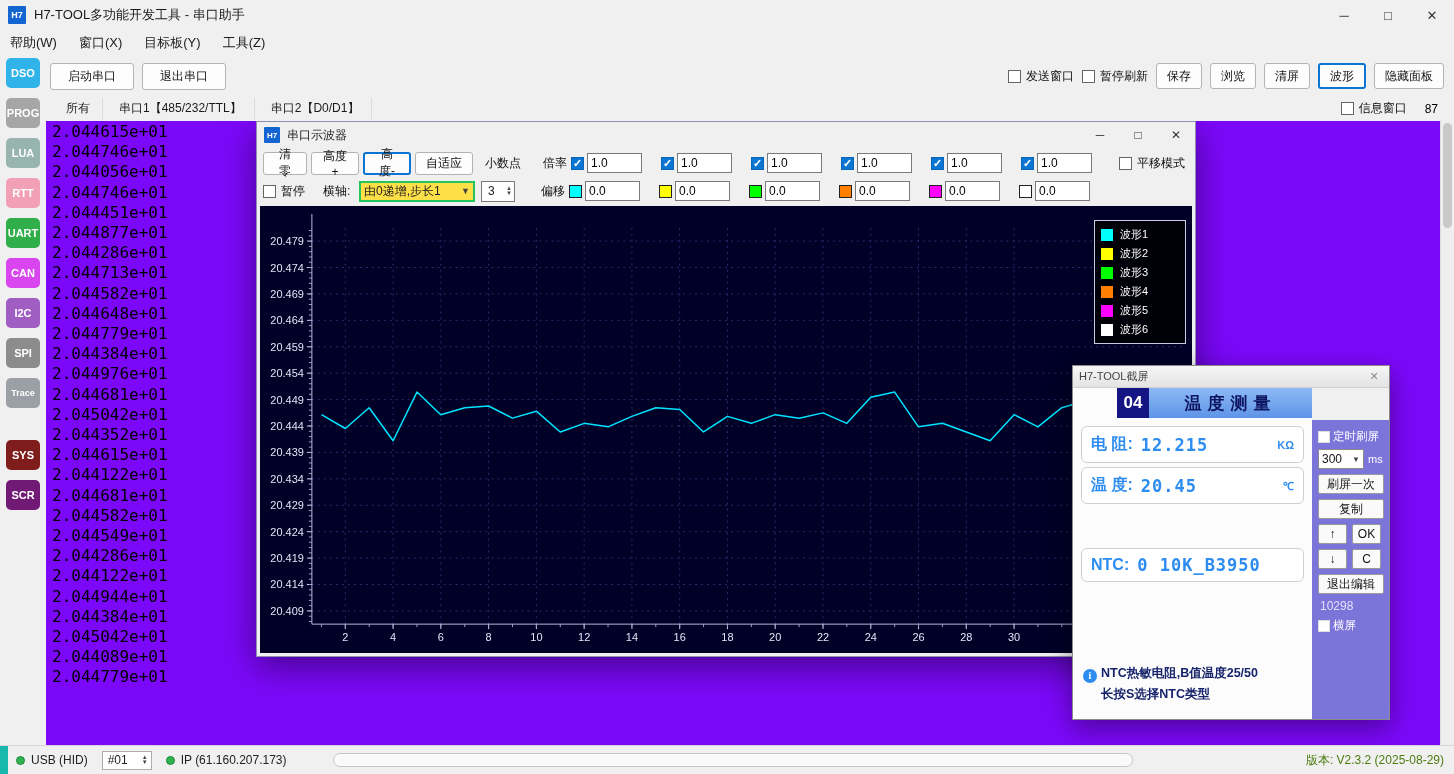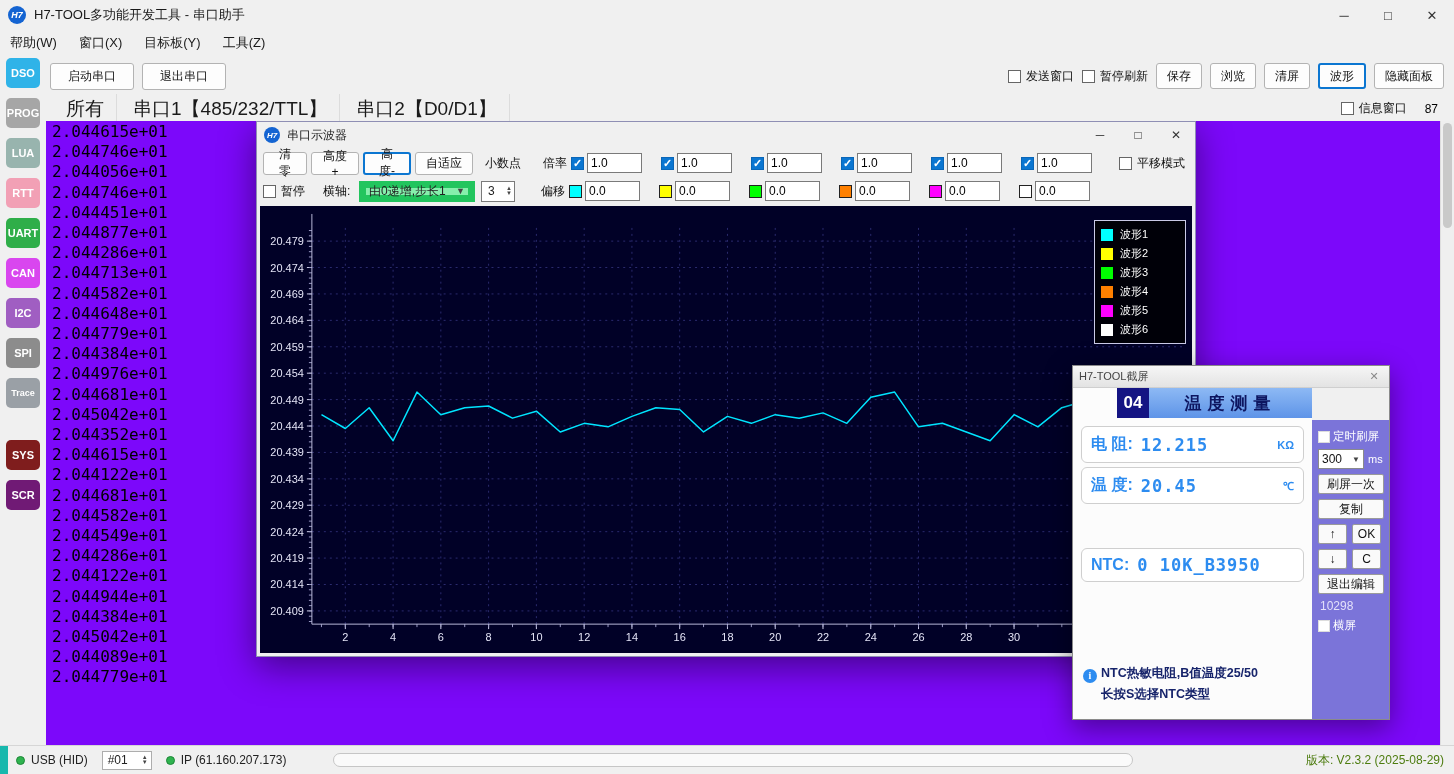--- a/index.html
+++ b/index.html
@@ -2,21 +2,21 @@
 <html><head>
 <meta charset="utf-8">
 <style>
   * { margin:0; padding:0; box-sizing:border-box; }
   html,body { width:1454px; height:774px; }
   body { font-family:"Liberation Sans", sans-serif; font-size:12px; color:#222; cursor:default; }
   .app { position:relative; width:1454px; height:774px; background:#f0f0f0; overflow:hidden; }
 
   
   .titlebar { position:absolute; top:0; left:0; right:0; height:30px; display:flex; align-items:center; padding-left:8px; gap:8px; background:#f0f0f0; }
-  .h7icon { width:18px; height:18px; background:#1464d2; color:#fff; font-weight:bold; font-size:9px; display:flex; align-items:center; justify-content:center; border-radius:9px; flex:0 0 auto;font-style:italic; }
+  .h7icon { width:18px; height:18px; background:#1464d2; color:#fff; font-weight:bold; font-size:9px; display:flex; align-items:center; justify-content:center; border-radius:1px; flex:0 0 auto; }
   .win-title { font-size:13px; color:#1a1a1a; }
   .win-controls { margin-left:auto; display:flex; height:30px; }
   .win-controls .wbtn { width:44px; height:30px; display:flex; align-items:center; justify-content:center; font-size:13px; color:#333; }
 
   
   .menubar { position:absolute; top:30px; left:0; right:0; height:26px; display:flex; align-items:center; padding-left:10px; gap:22px; background:#f0f0f0; }
   .menu-item { font-size:13px; color:#1a1a1a; }
 
   
   .sidebar { position:absolute; top:56px; left:0; width:46px; bottom:29px; background:#f0f0f0; padding-top:2px; }
@@ -29,21 +29,21 @@
   .btn.big { height:27px; min-width:84px; }
   .btn.active { border:2px solid #0b76d1; }
   .toolbar .spacer { flex:1; }
   .chk { display:inline-flex; align-items:center; gap:5px; font-size:12px; color:#111; white-space:nowrap; }
   .cbox { width:13px; height:13px; border:1px solid #666; background:#fff; flex:0 0 auto; position:relative; }
   .cbox.checked { background:#0b76d1; border-color:#0a66b8; }
   .cbox.checked::after { content:"✓"; position:absolute; left:1px; top:-1px; color:#fff; font-size:11px; font-weight:bold; }
 
   
   .tabrow { position:absolute; top:96px; left:46px; right:0; height:25px; background:#f0f0f0; display:flex; align-items:center; padding:0 16px 0 8px; gap:4px; }
-  .tab { font-size:19px; color:#1a1a1a; padding:2px 12px; border-right:1px solid #dcdcdc; }
+  .tab { font-size:12px; color:#1a1a1a; padding:2px 12px; border-right:1px solid #dcdcdc; }
   .tabrow .spacer { flex:1; }
   .tab-counter { font-size:12px; color:#000; margin-left:14px; }
 
   
   .purple { position:absolute; top:121px; left:46px; right:14px; bottom:29px; background:#7c08fa; overflow:hidden; }
   .data-list { position:absolute; top:1px; left:6px; font-family:"DejaVu Sans Mono", monospace; font-size:16px; line-height:20.2px; color:#000; }
   .vscroll { position:absolute; top:121px; right:0; width:14px; bottom:29px; background:#efefef; border-left:1px solid #ddd; }
   .vscroll .thumb { position:absolute; top:2px; left:2px; right:2px; height:105px; background:#c9c9c9; border-radius:5px; }
 
   
@@ -59,21 +59,21 @@
   .osc-row.r2 { top:31px; }
   .obtn { height:23px; font-size:12px; }
   .obtn.w1{width:44px;} .obtn.w2{width:48px;} .obtn.w3{width:48px;margin-left:4px;} .obtn.w4{width:58px;margin-left:4px;}
   .obtn.w2{margin-left:4px;}
   .olabel { font-size:12px; color:#111; }
   .dec-label { margin-left:12px; width:50px; }
   .axis-label { margin-left:4px; width:36px; }
   .rate-label, .offset-label { width:32px; text-align:right; }
   .rate-label { margin-left:0px; }
   .offset-label { margin-left:18px; }
-  .oselect { width:116px; height:21px; background:#86efac; border:7px solid #22c55e; display:flex; align-items:center; font-size:12px; padding:0 3px; }
+  .oselect { width:116px; height:21px; background:#fde047; border:2px solid #22c55e; display:flex; align-items:center; font-size:12px; padding:0 3px; }
   .oselect .arrow { margin-left:auto; font-size:9px; color:#444; }
   .ospinner { width:34px; height:21px; margin-left:6px; background:#fff; border:1px solid #7a7a7a; display:flex; align-items:center; padding-left:6px; font-size:12px; }
   .spin-arrows { margin-left:auto; display:flex; flex-direction:column; font-size:6px; line-height:5px; color:#444; padding-right:2px; }
   .chan-row { display:flex; gap:4px; margin-left:4px; }
   .chan-cell { width:86px; display:flex; align-items:center; gap:3px; }
   .oinput { width:55px; height:20px; background:#fff; border:1px solid #7a7a7a; font-family:"Liberation Sans",sans-serif; font-size:12px; padding:0 3px; }
   .swatch { width:13px; height:13px; border:1px solid #222; flex:0 0 auto; }
   .pan-chk { position:absolute; right:10px; top:4px; }
   .chart-wrap { position:absolute; left:3px; right:3px; top:84px; bottom:3px; background:#010127; }
   .chart-wrap svg { width:100%; height:100%; display:block; }

